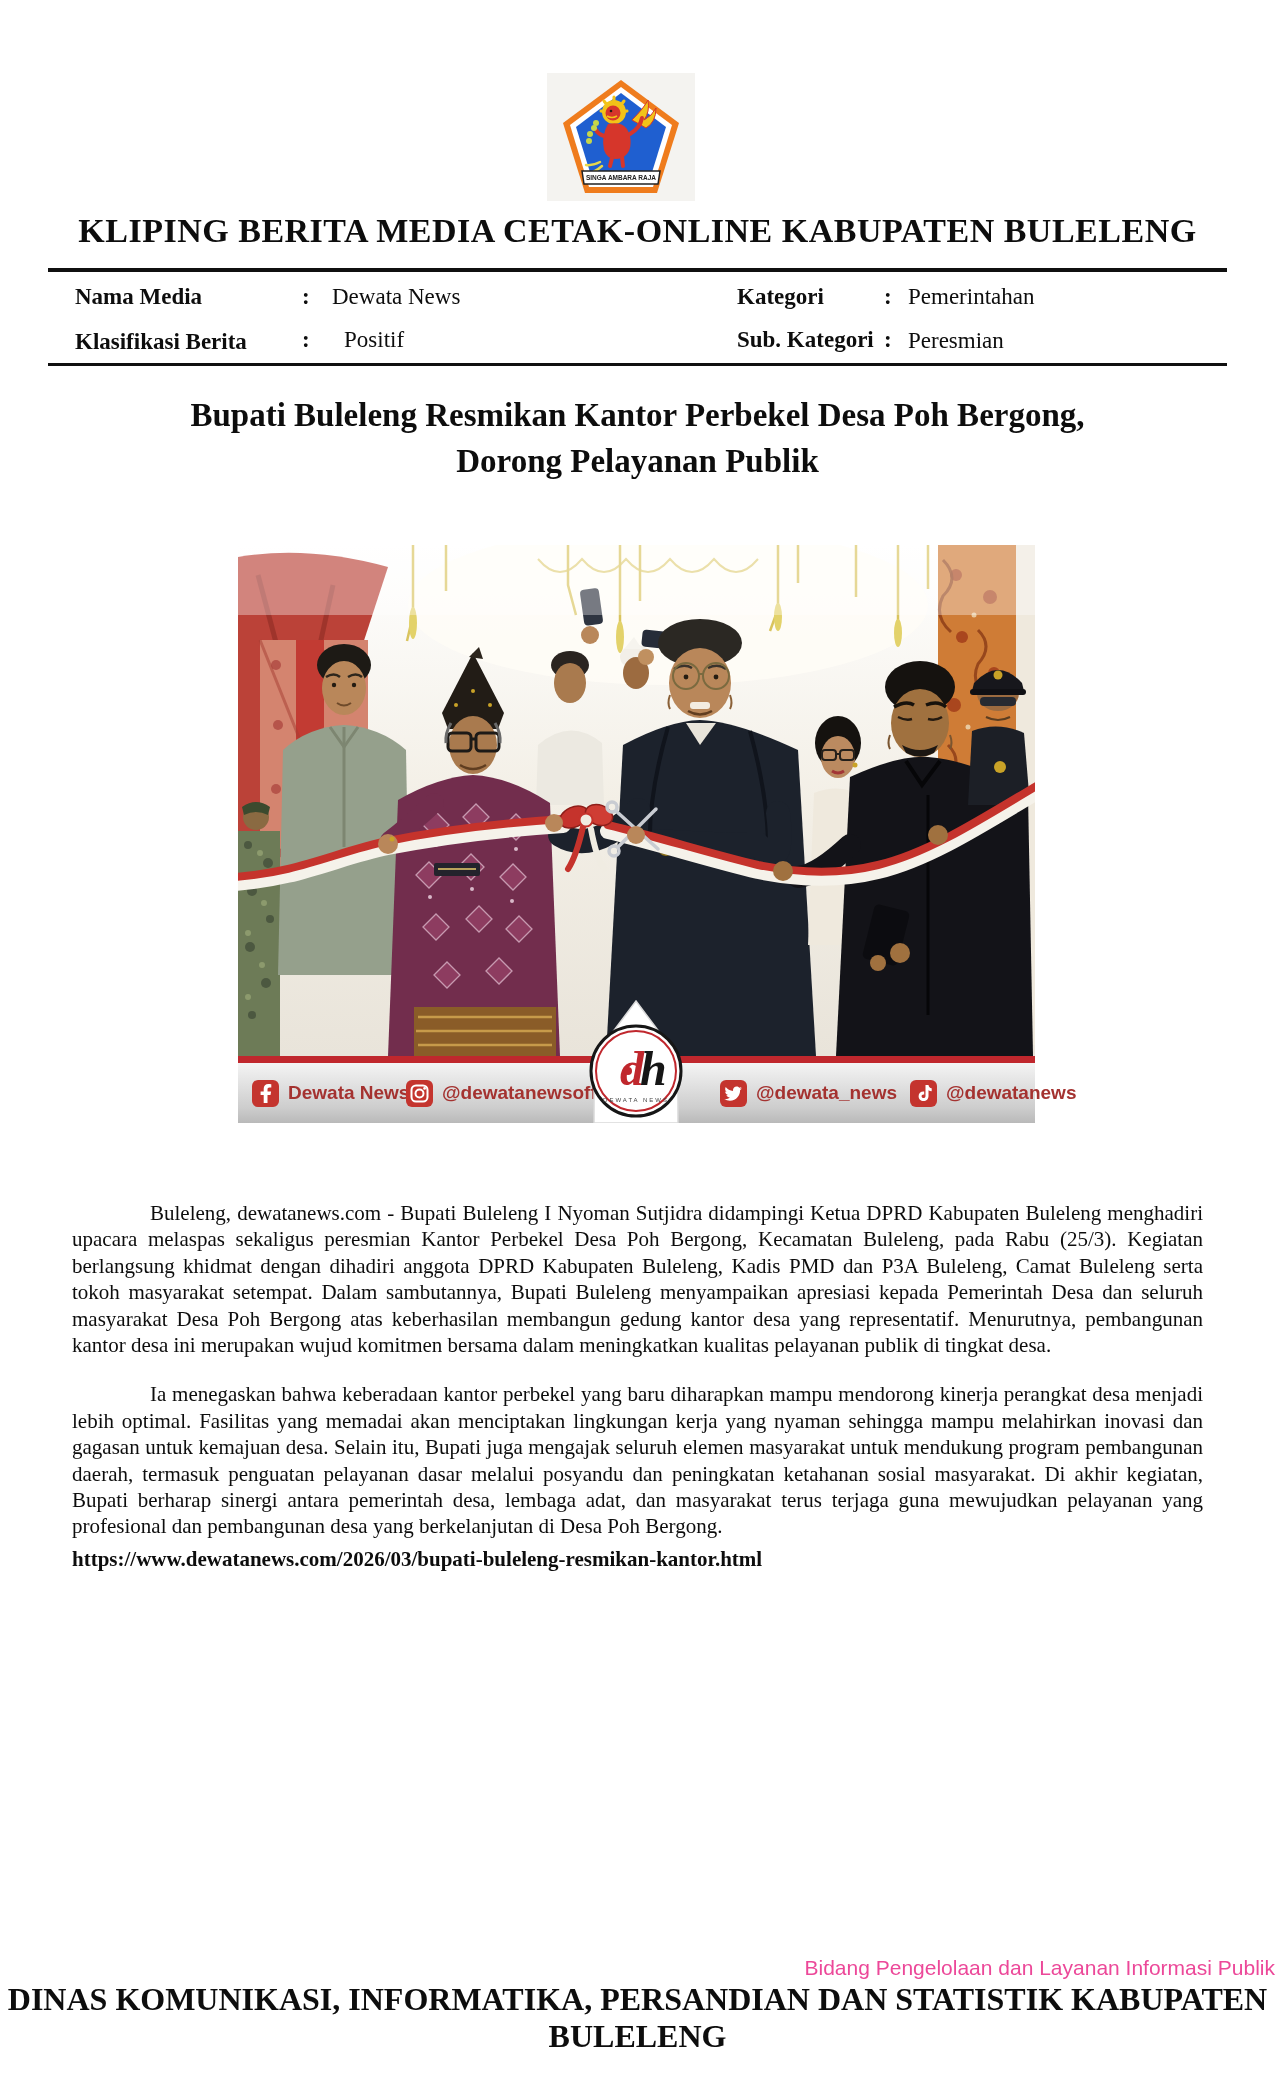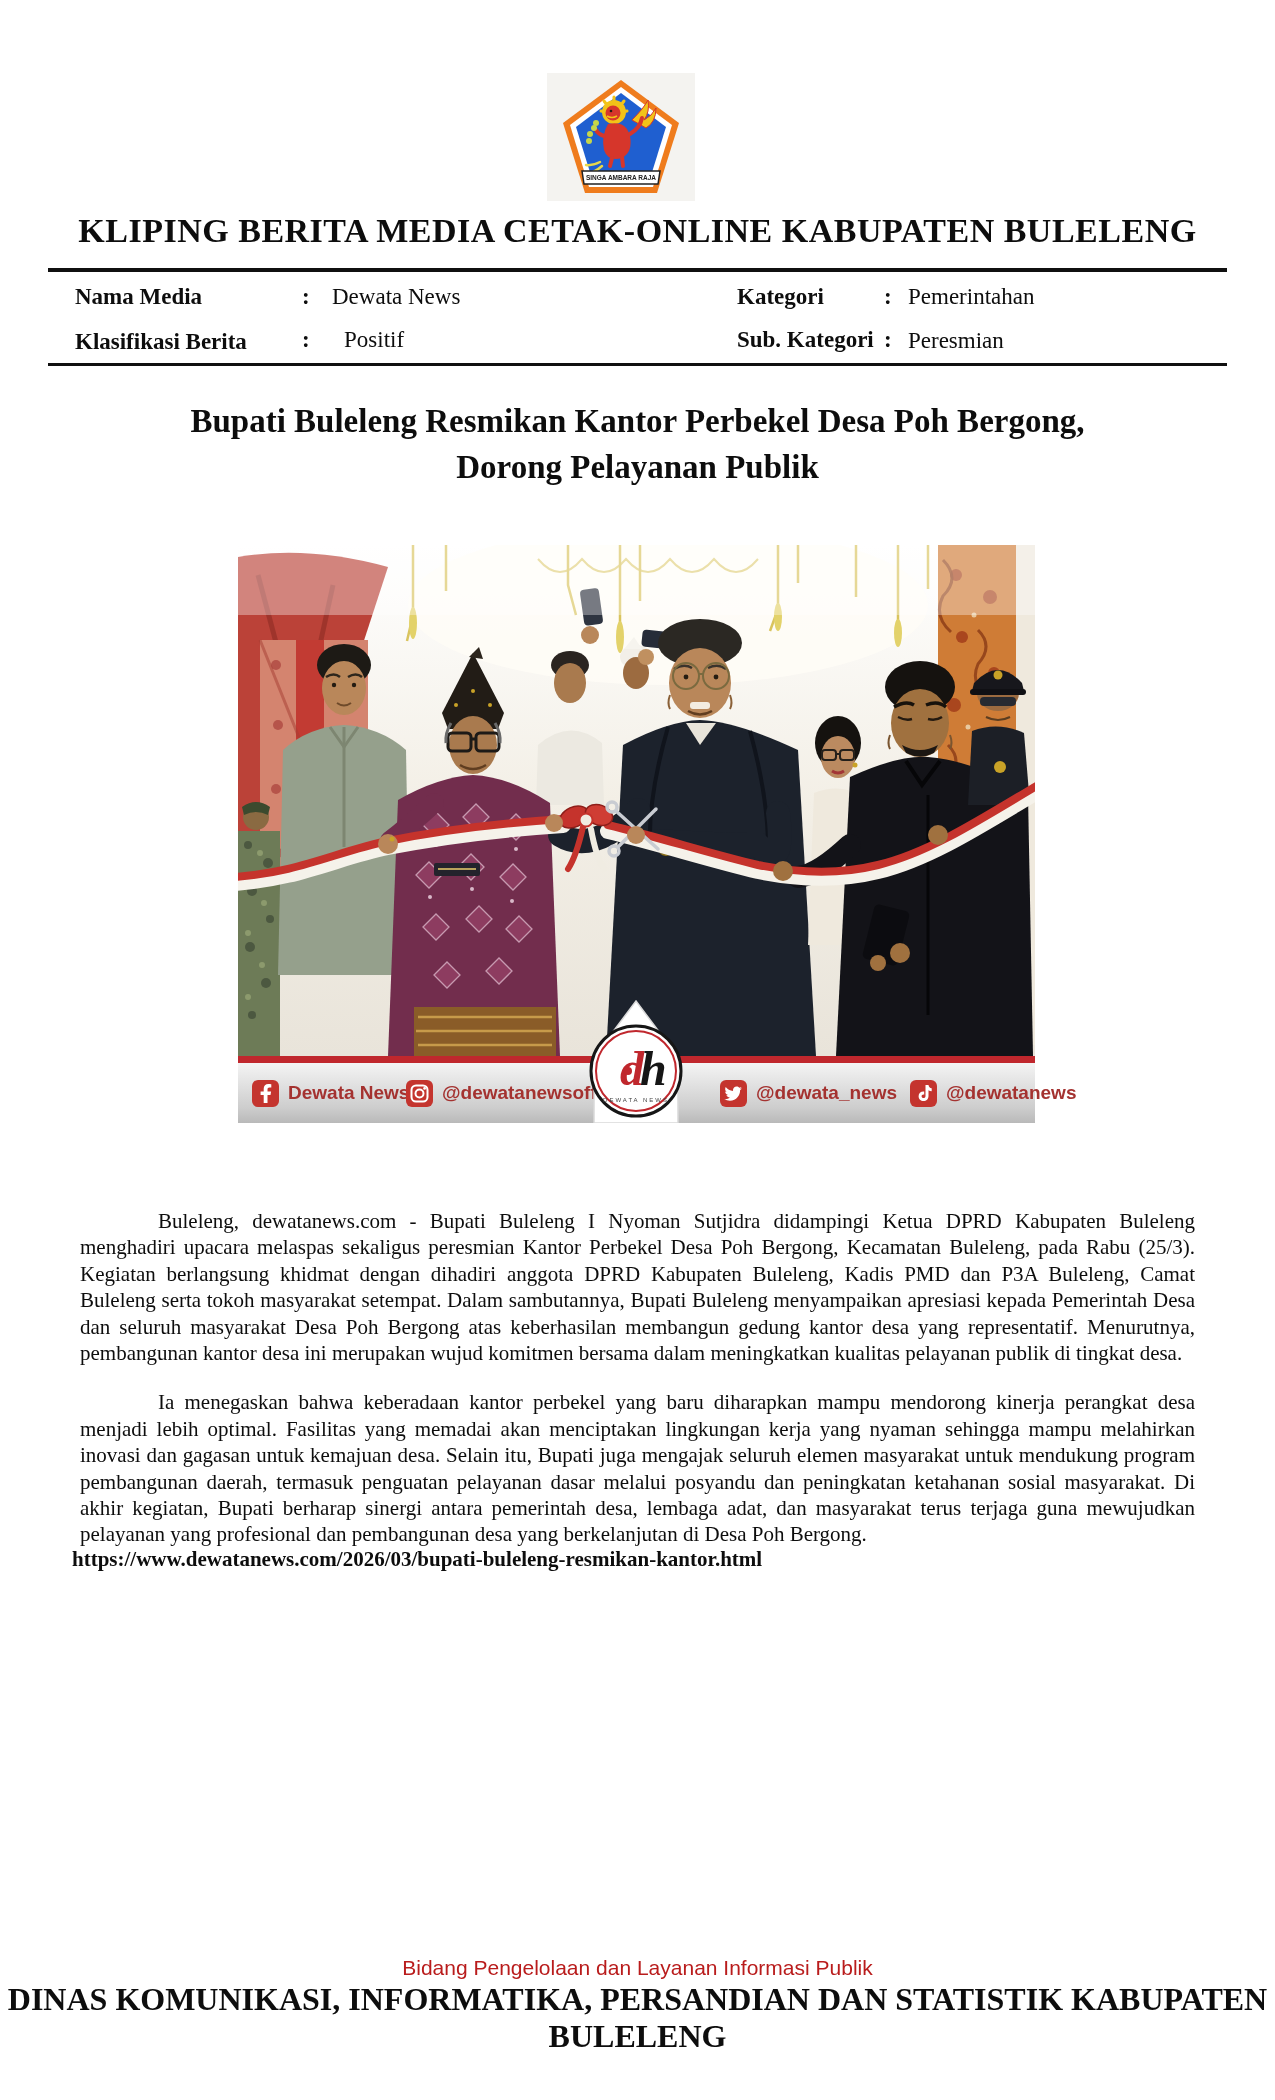--- a/index.html
+++ b/index.html
@@ -20,44 +20,44 @@
   #rule-2{top:363px;height:3px;}
 
   
   .meta-label{font-weight:bold;font-size:23px;white-space:nowrap;}
   .meta-colon{font-weight:bold;font-size:23px;}
   .meta-value{font-size:23px;white-space:nowrap;}
   #m-l1{top:284px;} #m-l2{top:329px;}
 
   
   #article-title{left:0;top:392px;width:1275px;text-align:center;
-                 font-size:33px;font-weight:bold;line-height:46px;margin-top:6px;}
+                 font-size:33px;font-weight:bold;line-height:46px;}
 
   
   #photo{left:238px;top:545px;width:797px;height:578px;background:#f6f3ec;}
   #scene{position:absolute;left:0;top:0;}
   #social-bar{position:absolute;left:0;bottom:0;width:797px;height:67px;}
   #social-stripe{position:absolute;left:0;top:0;width:797px;height:7px;background:#c0272d;}
   #social-silver{position:absolute;left:0;top:7px;width:797px;height:60px;
        background:linear-gradient(#f4f4f4,#e2e2e2 35%,#cdcdcd 75%,#b9b9b9);}
   .soc-item{position:absolute;top:0;height:60px;display:flex;align-items:center;gap:9px;
             font-family:"Liberation Sans",sans-serif;font-weight:bold;font-size:19px;color:#a43230;}
   #soc-fb{left:14px;} #soc-ig{left:168px;} #soc-tw{left:482px;} #soc-tk{left:672px;}
   #emblem{position:absolute;left:348px;bottom:0;width:100px;height:124px;}
 
   
   #body-text{left:72px;top:1200px;width:1131px;font-size:21px;line-height:26.4px;
              text-align:justify;}
-  #body-text p{margin:8px;text-indent:78px;}
+  #body-text p{margin:0;text-indent:78px;}
   #body-text p + p{margin-top:23px;}
   #source-url{left:72px;top:1547px;font-size:21px;font-weight:bold;}
 
   
-  #footer-line1{left:0;top:1956px;width:1275px;text-align:center;
-      font-family:"Liberation Sans",sans-serif;font-size:21px;color:#b91c1c;}
+  #footer-line1{left:0;top:1956px;width:1275px;text-align:right;
+      font-family:"Liberation Sans",sans-serif;font-size:21px;color:#ec4899;}
   #footer-line2{left:0;top:1981px;width:1275px;text-align:center;
       font-size:32px;font-weight:bold;}
 </style>
 </head>
 <body>
 
 <div class="abs" id="logo-box">
   <svg width="122" height="118" viewBox="0 0 122 118">
     <polygon points="61,2 119,45 97,115 25,115 3,45" fill="#ef7c1d"></polygon>
     <polygon points="61,9 112,47 93,109 29,109 10,47" fill="#ffffff"></polygon>

